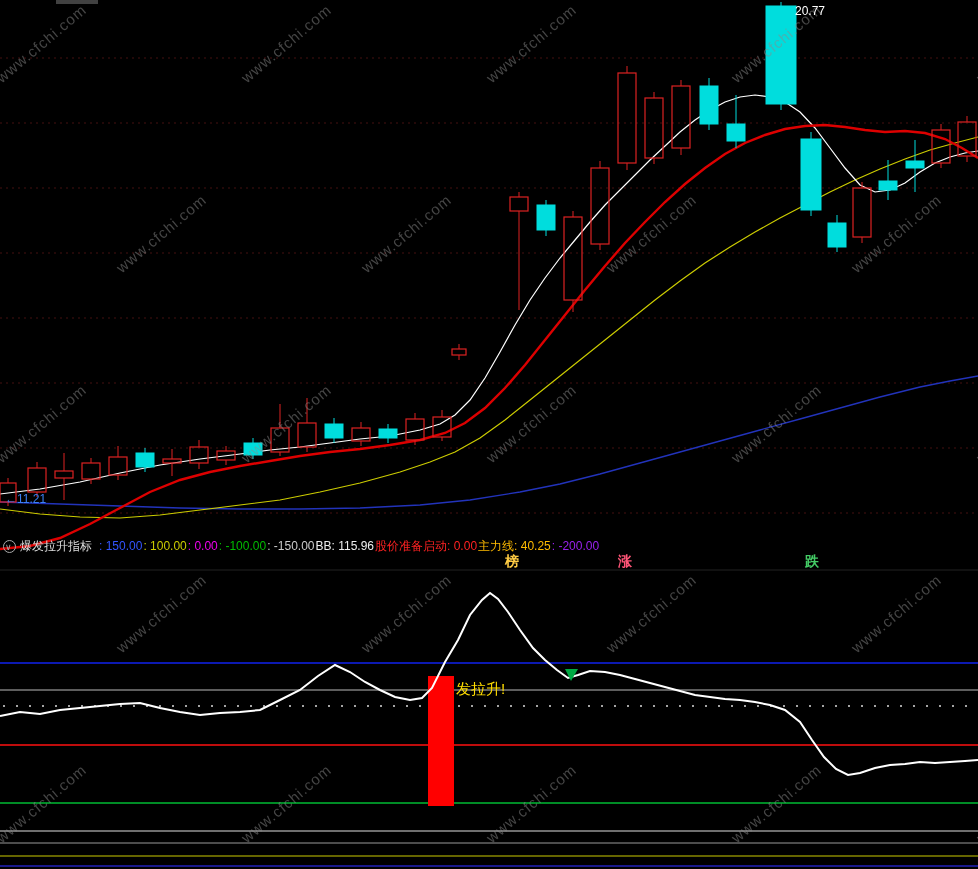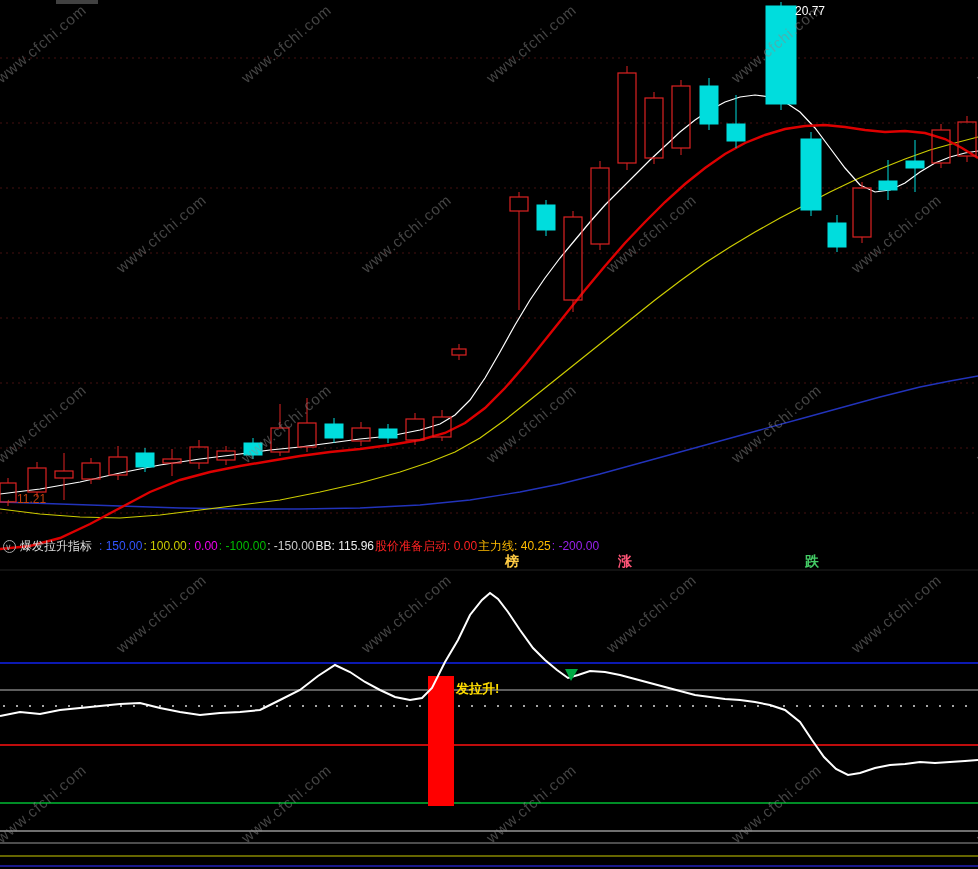--- a/index.html
+++ b/index.html
@@ -4,22 +4,22 @@
 <style>
   html,body{margin:0;padding:0;background:#000;}
   #app{position:relative;width:978px;height:869px;background:#000;overflow:hidden;
        font-family:"Liberation Sans",sans-serif;}
   #chart-svg{position:absolute;left:0;top:0;z-index:1;}
   #watermarks{position:absolute;left:0;top:0;width:978px;height:869px;pointer-events:none;z-index:5;}
   .wm{position:absolute;color:#8a8a8a;opacity:.5;font-size:15px;transform:rotate(-40deg);
       white-space:nowrap;letter-spacing:1px;}
   .lbl{position:absolute;z-index:6;}
   #price-label{left:795px;top:4px;color:#ffffff;font-size:12px;}
-  #low-label{left:5px;top:492px;color:#c2410c;font-size:12px;}
-  #signal-text{left:456px;top:680px;color:#ffdd00;font-size:13px;font-weight:bold;}
+  #low-label{left:5px;top:492px;color:#3b82f6;font-size:12px;}
+  #signal-text{left:456px;top:680px;color:#ffdd00;font-size:15px;font-weight:normal;}
   #rank-row{position:absolute;left:0;top:553px;width:100%;height:17px;z-index:6;}
   #rank-row span{position:absolute;top:0;font-size:14px;font-weight:bold;}
   #ind-header{position:absolute;left:0;top:538px;width:100%;height:16px;z-index:6;
               display:flex;align-items:center;font-size:12px;line-height:16px;}
   #ind-icon{width:11px;height:11px;border:1px solid #aaa;border-radius:50%;
             margin:0 4px 0 3px;position:relative;flex:none;}
   #ind-icon::after{content:"∨";position:absolute;left:1px;top:-2px;font-size:9px;color:#aaa;}
   #ind-title{color:#dddddd;margin-right:7px;white-space:nowrap;}
   .param{margin-right:1px;white-space:nowrap;}
   #tl-frag{position:absolute;left:56px;top:0;width:42px;height:4px;background:#777;

